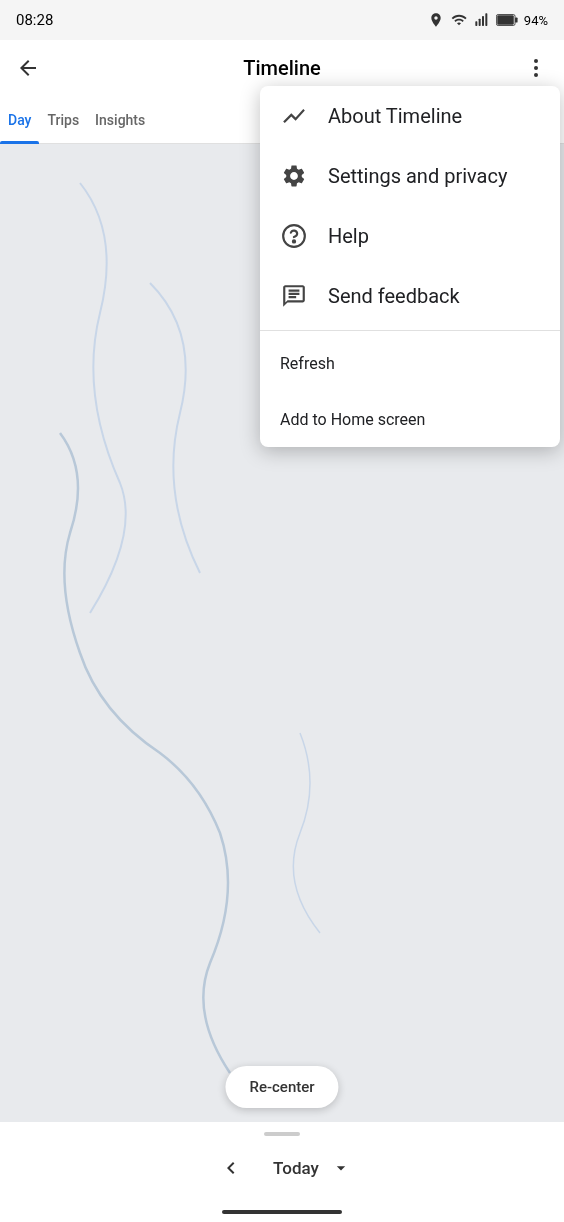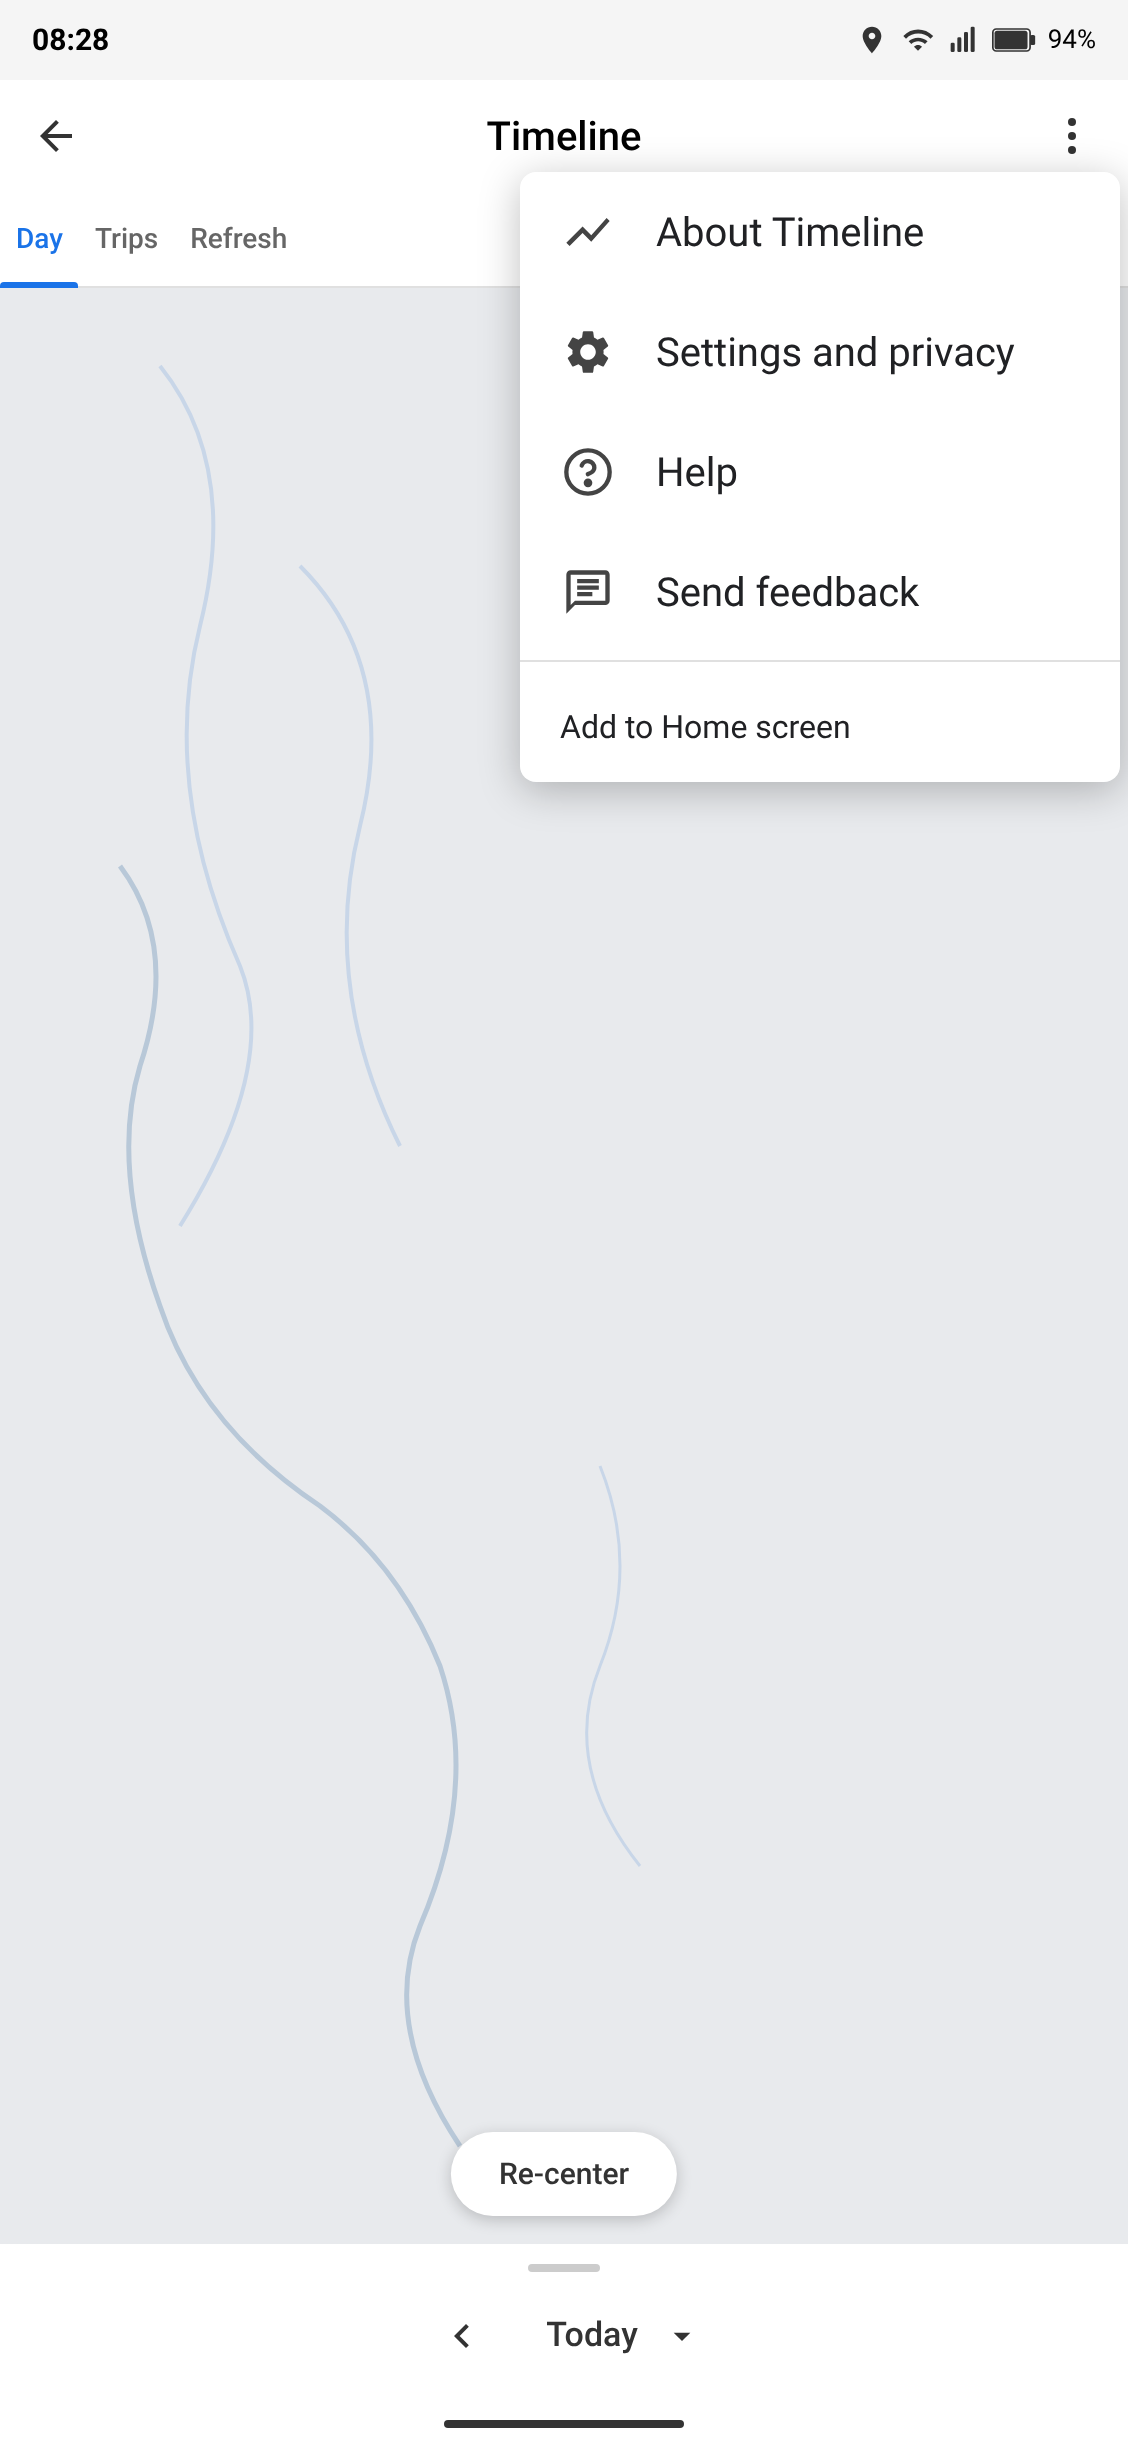--- a/index.html
+++ b/index.html
@@ -20,21 +20,21 @@
       display: flex;
       align-items: center;
       justify-content: space-between;
       padding: 0 16px;
       position: relative;
       z-index: 10;
     }
 
     .status-time {
       font-size: 15px;
-      font-weight: 700;
+      font-weight: 400;
       color: #000;
     }
 
     .status-icons {
       display: flex;
       align-items: center;
       gap: 6px;
     }
 
     .status-icons span {
@@ -326,21 +326,21 @@
 </div>
 
 <div class="tabs-bar">
   <div class="tab-item active">
     <span>Day</span>
   </div>
   <div class="tab-item">
     <span>Trips</span>
   </div>
   <div class="tab-item">
-    <span>Refresh</span>
+    <span>Insights</span>
   </div>
 </div>
 
 <div class="map-area">
   <svg class="map-svg" viewBox="0 0 564 1000" preserveAspectRatio="xMidYMid slice">
 
     <path d="M 80 50 Q 120 100 100 180 Q 80 260 120 350 Q 140 400 90 480" stroke="#c8d6e8" stroke-width="2" fill="none"></path>
     <path d="M 150 150 Q 200 200 180 280 Q 160 360 200 440" stroke="#c8d6e8" stroke-width="2" fill="none"></path>
     <path d="M 60 300 Q 90 340 70 400 Q 55 450 80 520 Q 100 580 160 620 Q 200 650 220 700 Q 240 760 210 830 Q 190 880 230 940" stroke="#b8c8d8" stroke-width="2.5" fill="none"></path>
     <path d="M 300 600 Q 320 650 300 700 Q 280 750 320 800" stroke="#c8d6e8" stroke-width="1.5" fill="none"></path>
@@ -405,18 +405,21 @@
       <svg width="26" height="26" viewBox="0 0 24 24" fill="#444">
         <path d="M20 2H4c-1.1 0-2 .9-2 2v18l4-4h14c1.1 0 2-.9 2-2V4c0-1.1-.9-2-2-2zm0 14H6l-2 2V4h16v12z"></path>
         <path d="M7 9h10v2H7zm0-3h10v2H7zm0 6h7v2H7z" fill="#444"></path>
       </svg>
     </div>
     <span class="menu-label">Send feedback</span>
   </div>
 
   <div class="menu-divider"></div>
 
+  <div class="menu-item-simple">
+    <span class="menu-label">Refresh</span>
+  </div>
 
 
   <div class="menu-item-simple">
     <span class="menu-label">Add to Home screen</span>
   </div>
 </div>
 
 </body></html>

